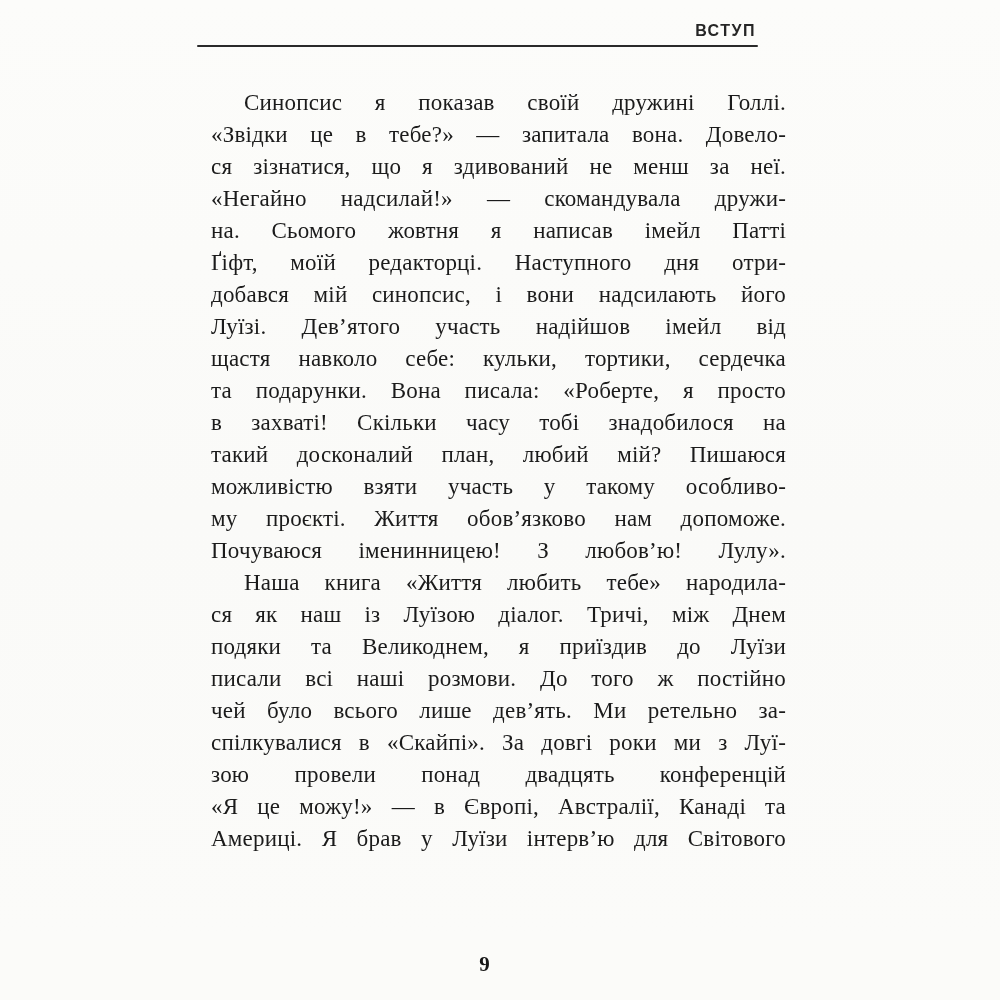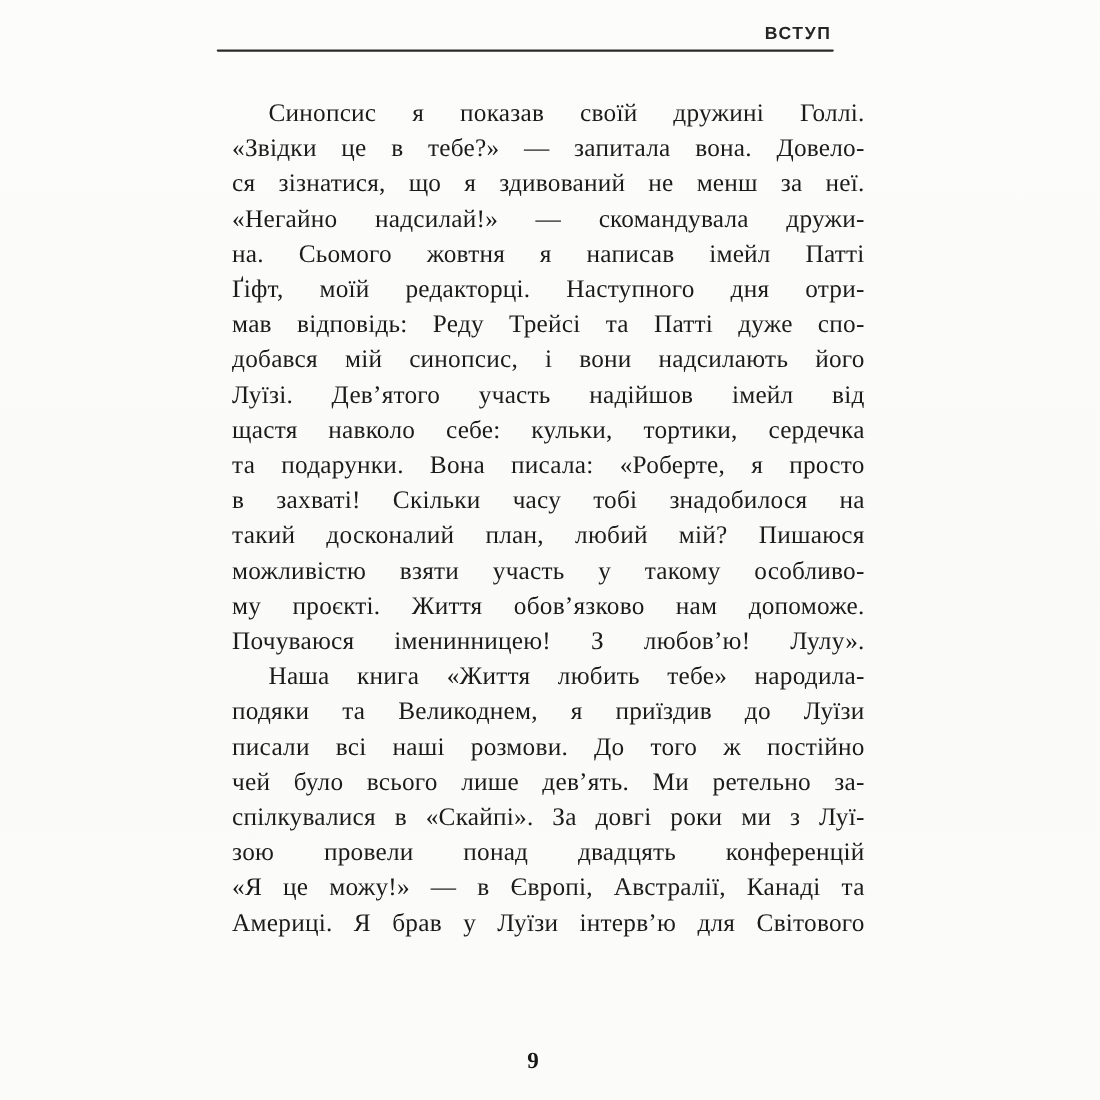--- a/index.html
+++ b/index.html
@@ -86,31 +86,31 @@
     <div class="header-rule"></div>
   </div>
 
   <div class="body-text">
       <div class="line indent">Синопсис я показав своїй дружині Голлі.</div>
       <div class="line">«Звідки це в тебе?» — запитала вона. Довело-</div>
       <div class="line">ся зізнатися, що я здивований не менш за неї.</div>
       <div class="line">«Негайно надсилай!» — скомандувала дружи-</div>
       <div class="line">на. Сьомого жовтня я написав імейл Патті</div>
       <div class="line">Ґіфт, моїй редакторці. Наступного дня отри-</div>
-      <div class="line">мав відповідь: Реду Трейсі та Патті дуже спо-</div>
       <div class="line">добався мій синопсис, і вони надсилають його</div>
       <div class="line">Луїзі. Дев’ятого участь надійшов імейл від</div>
       <div class="line">щастя навколо себе: кульки, тортики, сердечка</div>
       <div class="line">та подарунки. Вона писала: «Роберте, я просто</div>
       <div class="line">в захваті! Скільки часу тобі знадобилося на</div>
       <div class="line">такий досконалий план, любий мій? Пишаюся</div>
       <div class="line">можливістю взяти участь у такому особливо-</div>
       <div class="line">му проєкті. Життя обов’язково нам допоможе.</div>
       <div class="line">Почуваюся іменинницею! З любов’ю! Лулу».</div>
       <div class="line indent">Наша книга «Життя любить тебе» народила-</div>
+      <div class="line">ся як наш із Луїзою діалог. Тричі, між Днем</div>
       <div class="line">подяки та Великоднем, я приїздив до Луїзи</div>
       <div class="line">писали всі наші розмови. До того ж постійно</div>
       <div class="line">чей було всього лише дев’ять. Ми ретельно за-</div>
       <div class="line">спілкувалися в «Скайпі». За довгі роки ми з Луї-</div>
       <div class="line">зою провели понад двадцять конференцій</div>
       <div class="line">«Я це можу!» — в Європі, Австралії, Канаді та</div>
       <div class="line">Америці. Я брав у Луїзи інтерв’ю для Світового</div>
     </div>
 
   <div class="footer">

